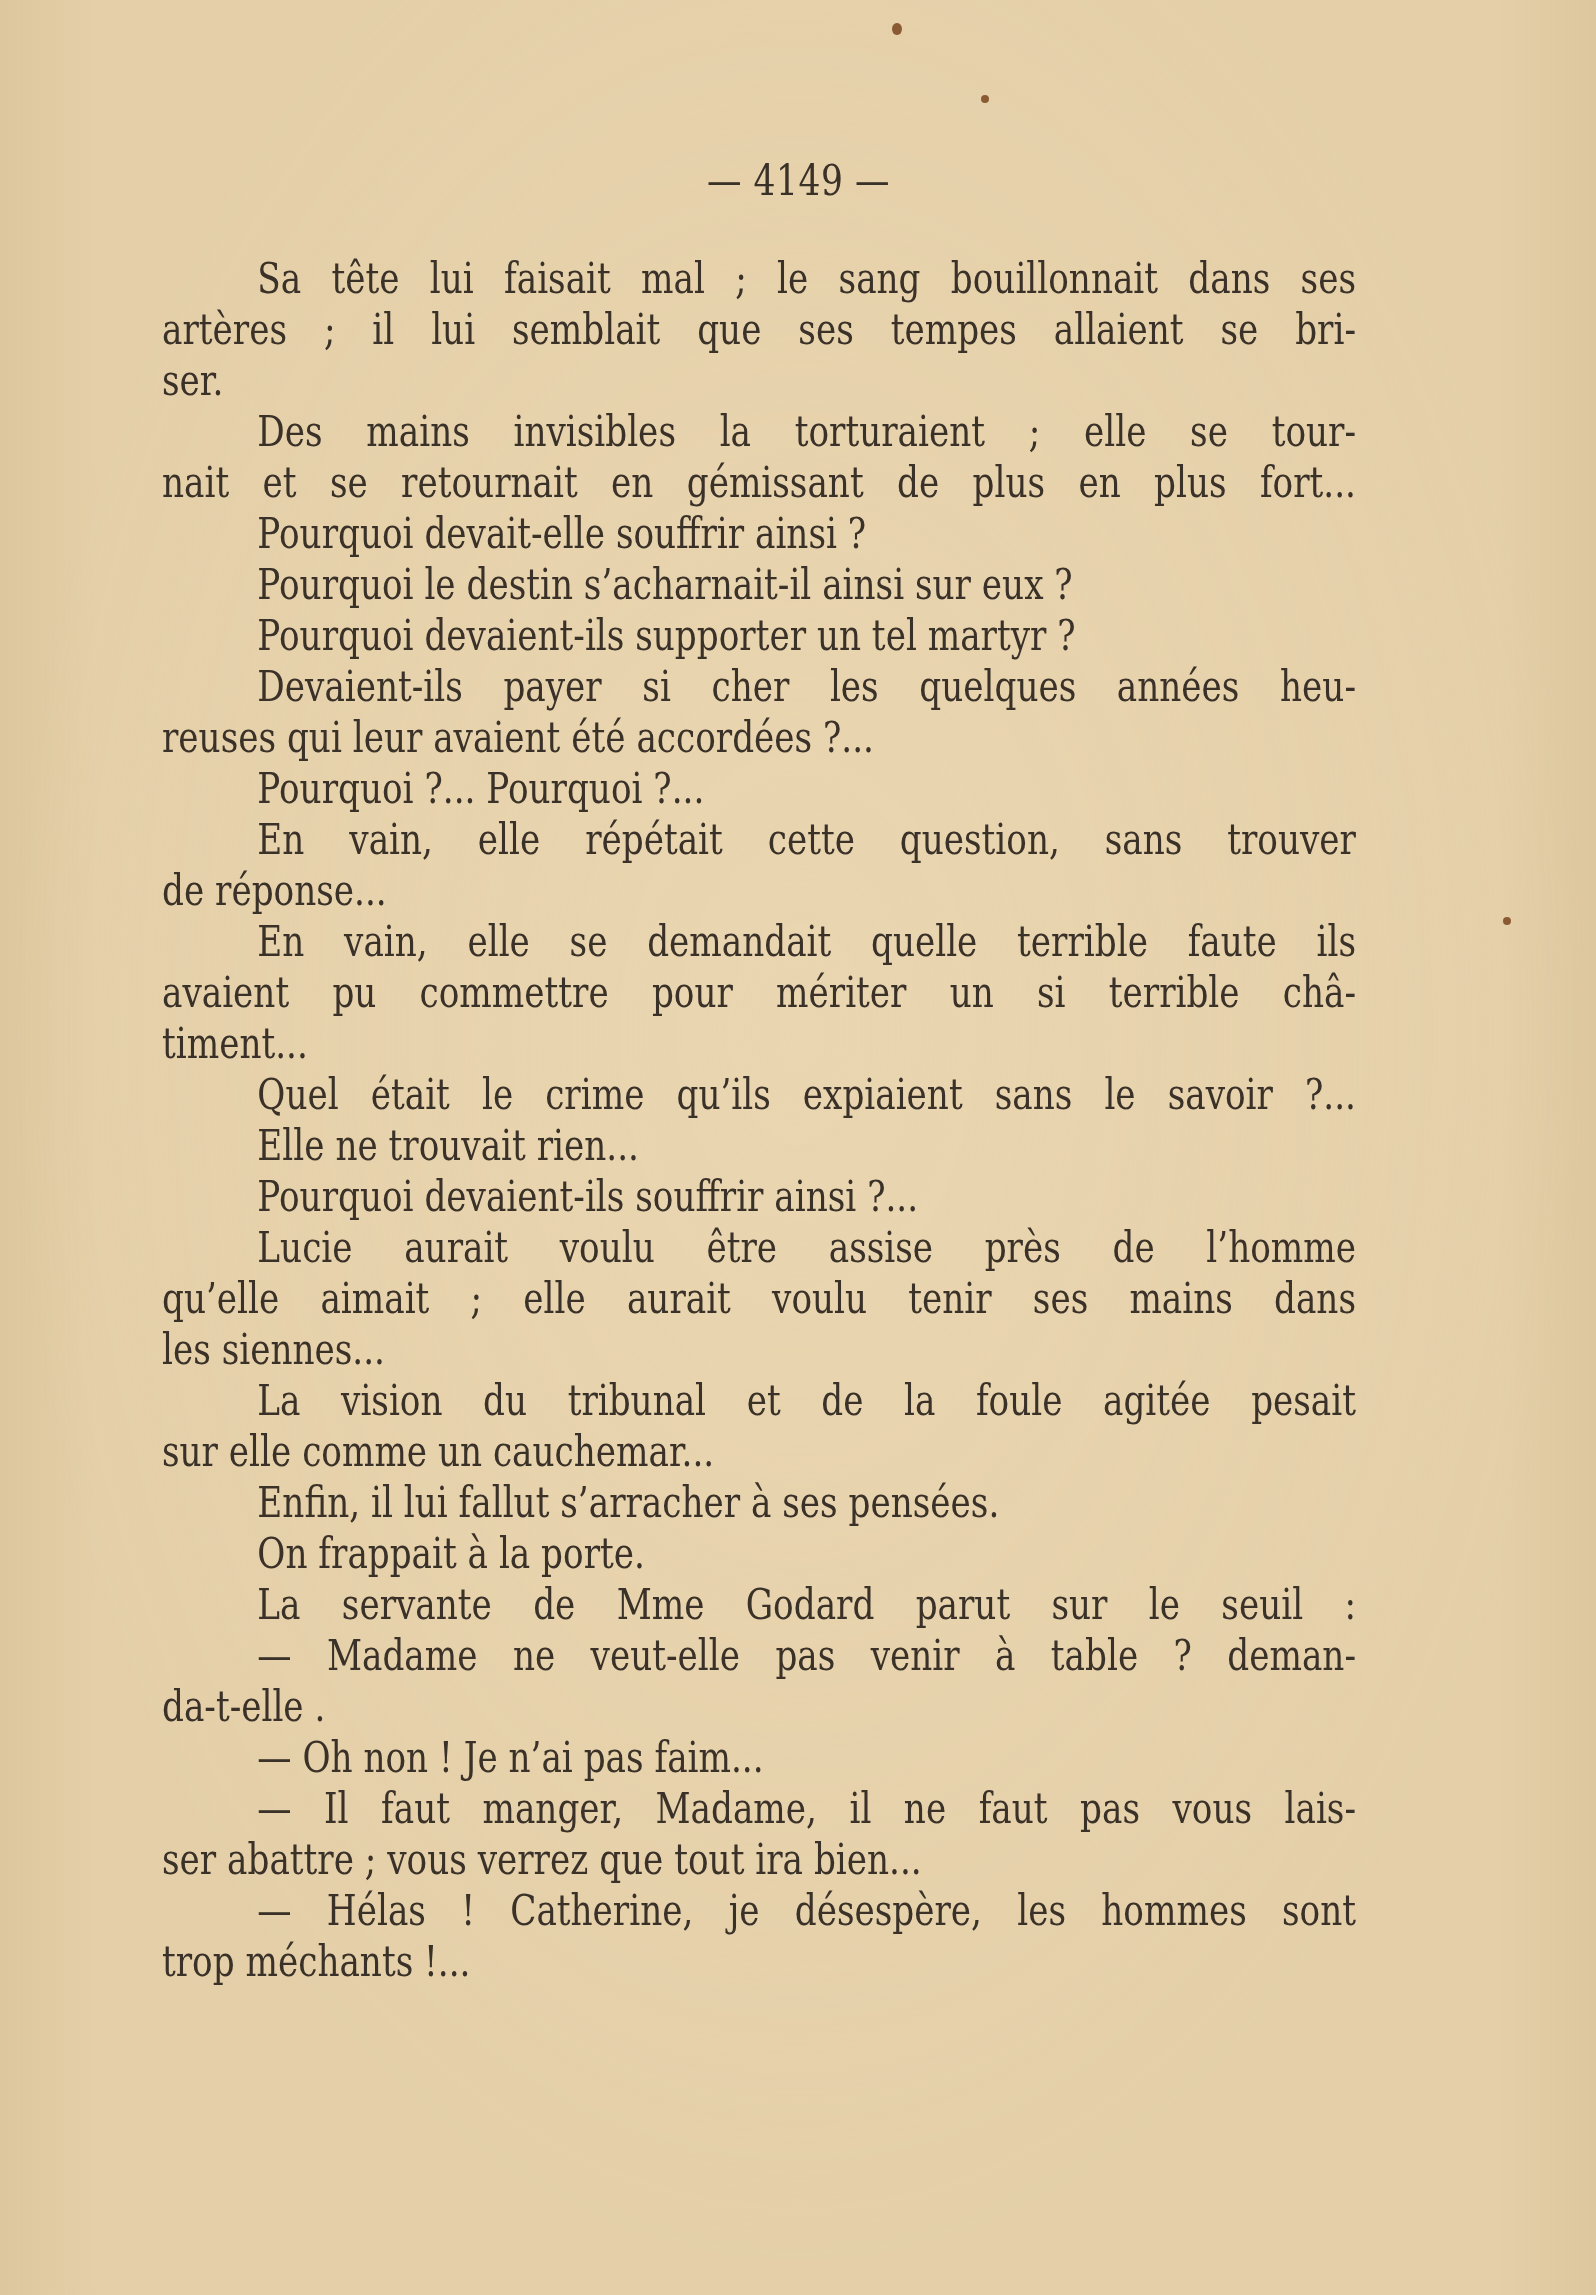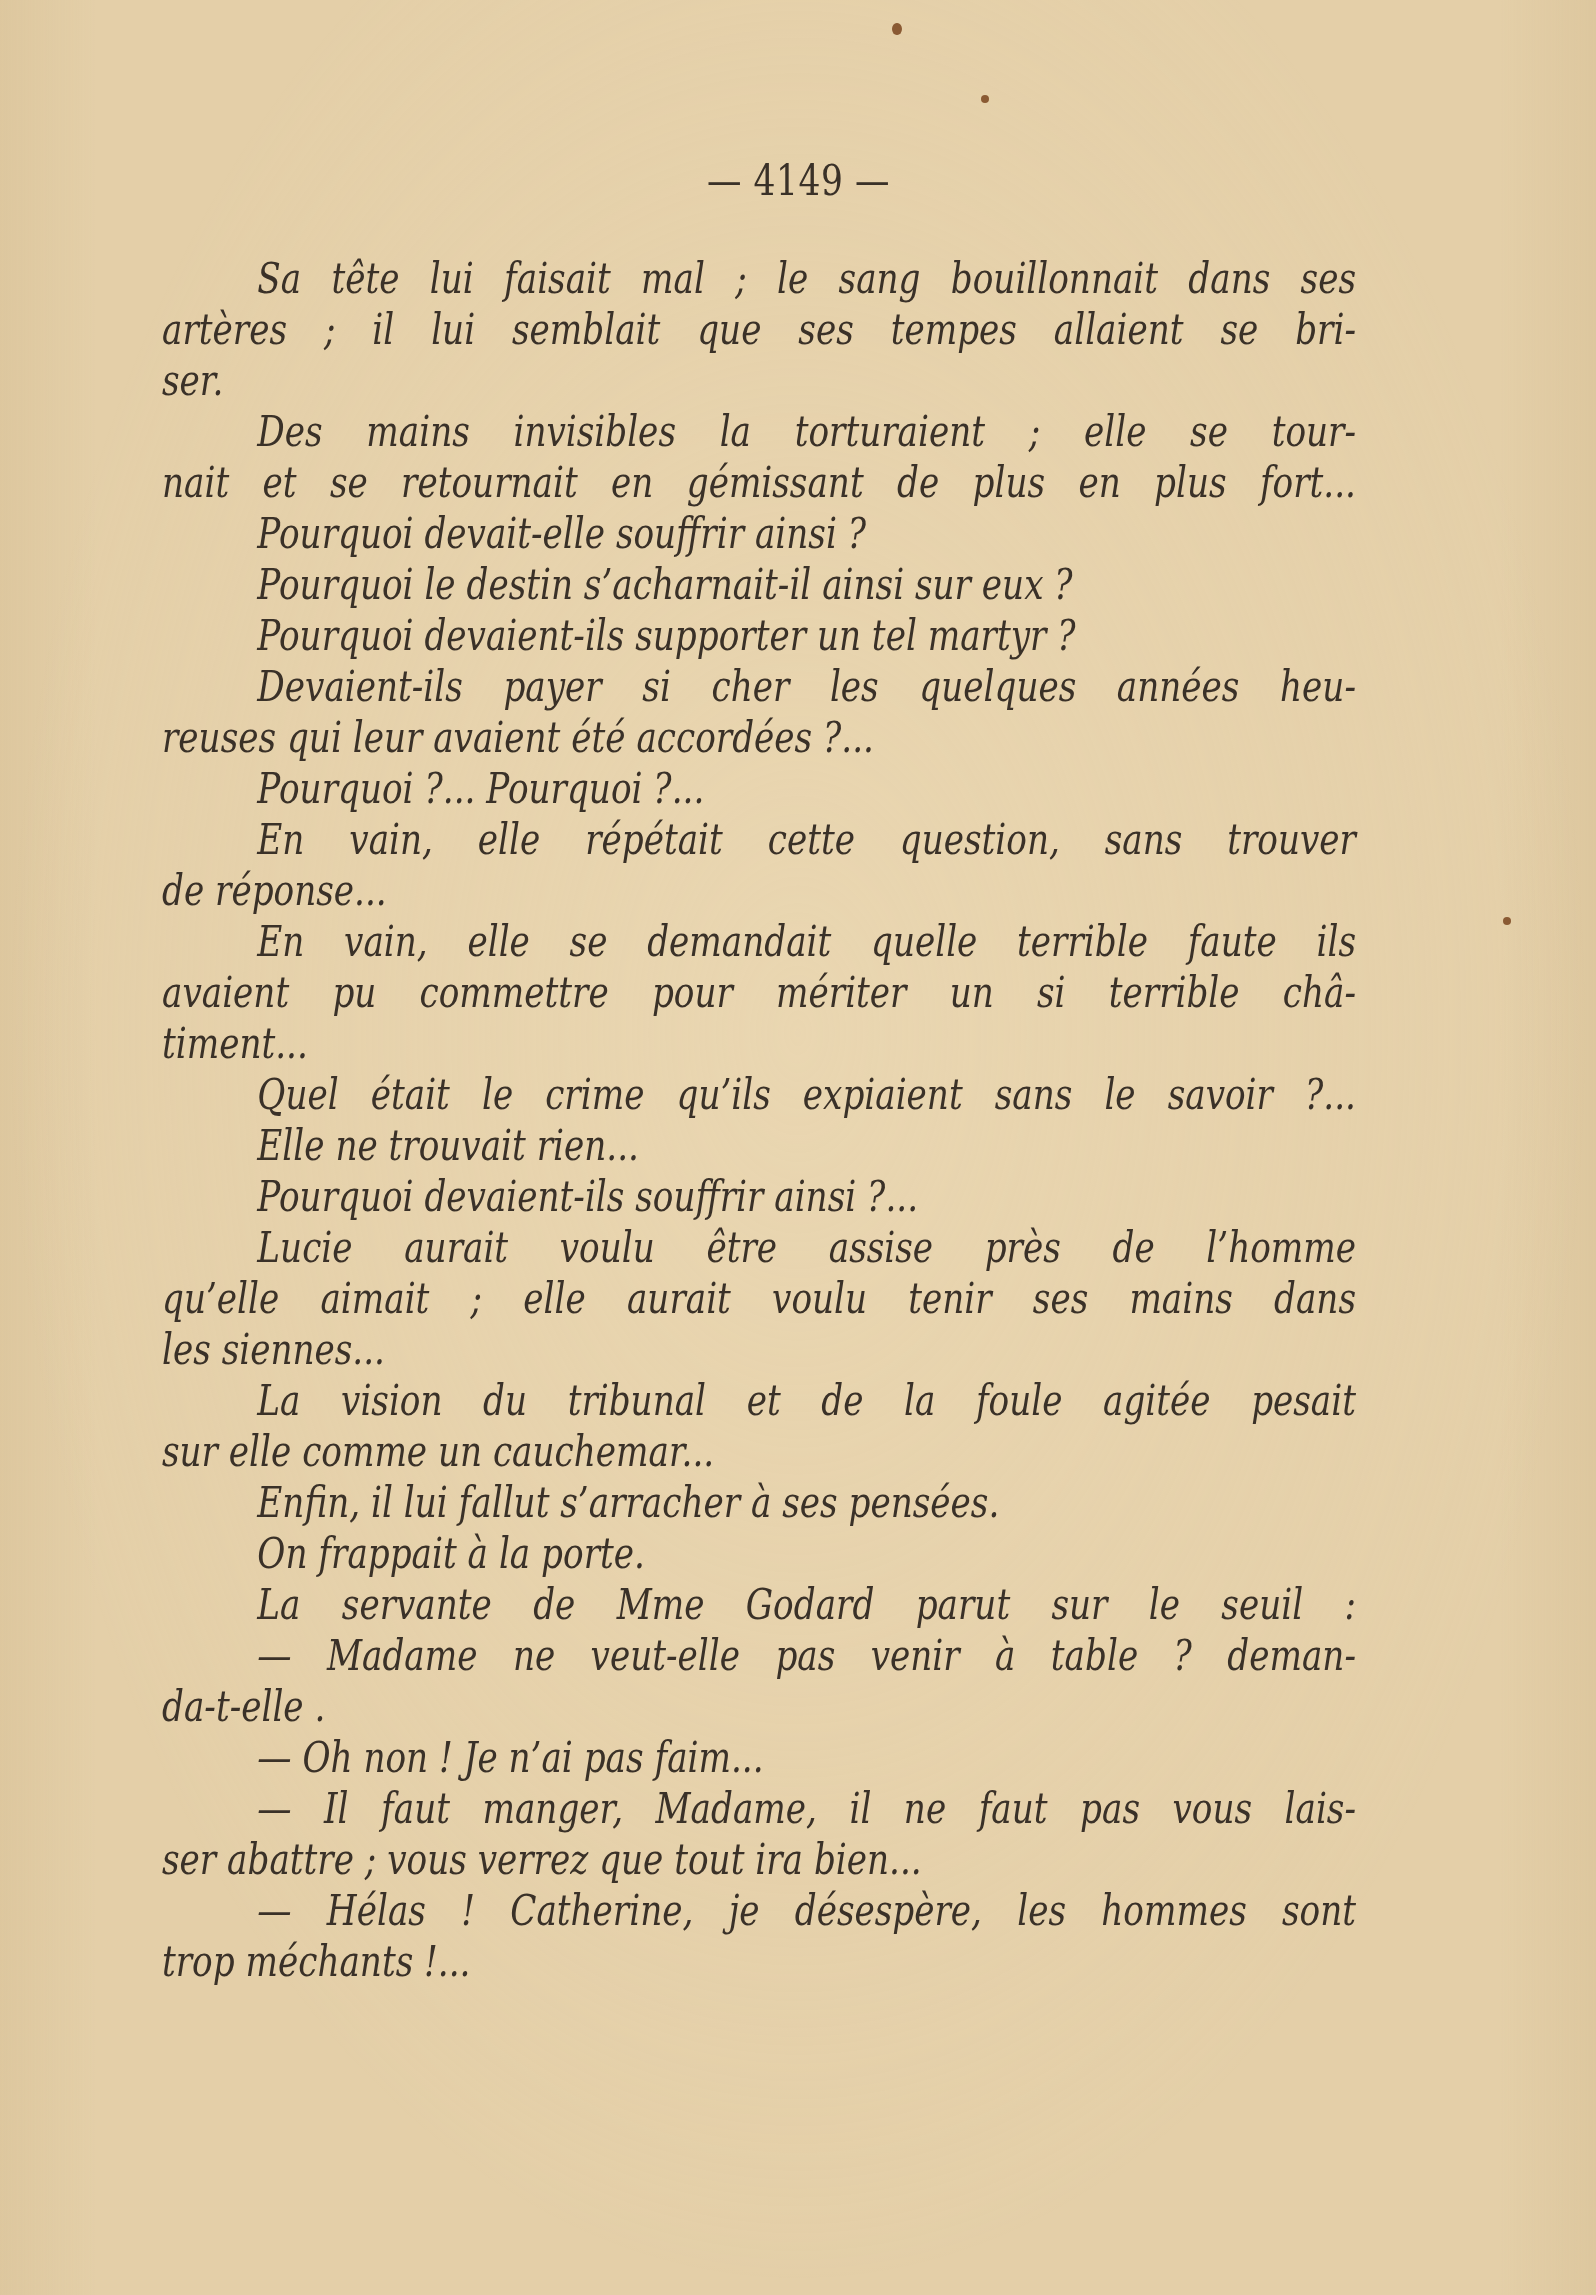--- a/index.html
+++ b/index.html
@@ -40,21 +40,20 @@
       font-size: 42px;
       letter-spacing: 0.7px;
       transform: scaleX(0.82);
       transform-origin: 50% 50%;
     }
     .text-block {
       position: absolute;
       left: 162px;
       top: 253px;
       width: 1194px;
-      font-style: italic;
     }
     .line {
       height: 51px;
       line-height: 51px;
       font-size: 42px;
       white-space: nowrap;
       transform: scaleX(0.815);
       transform-origin: 0 50%;
     }
     .line.justify {

